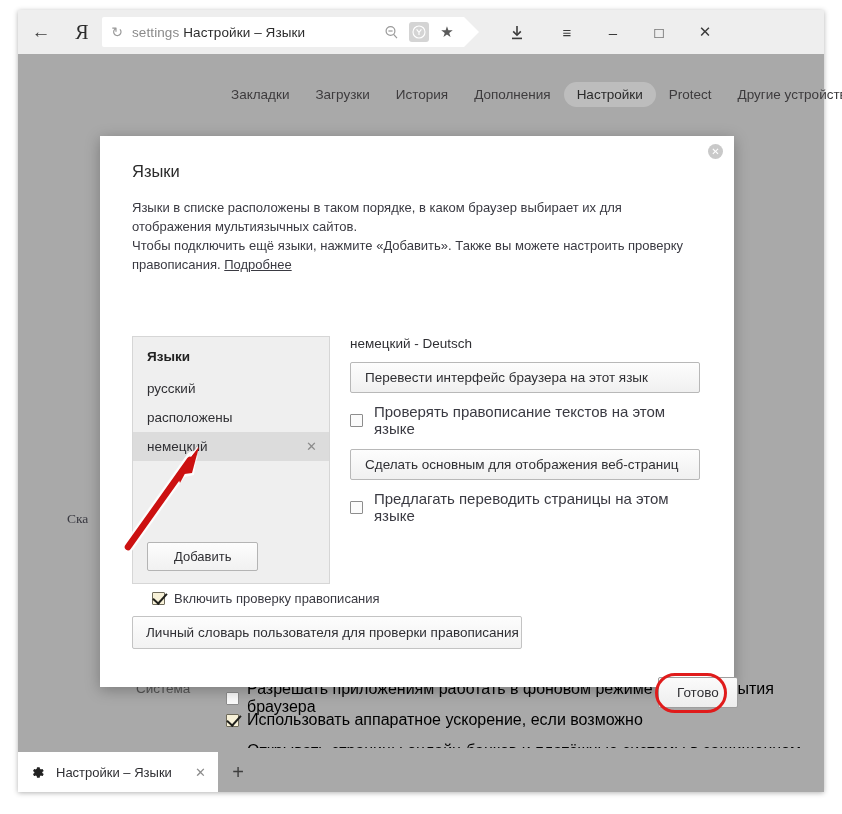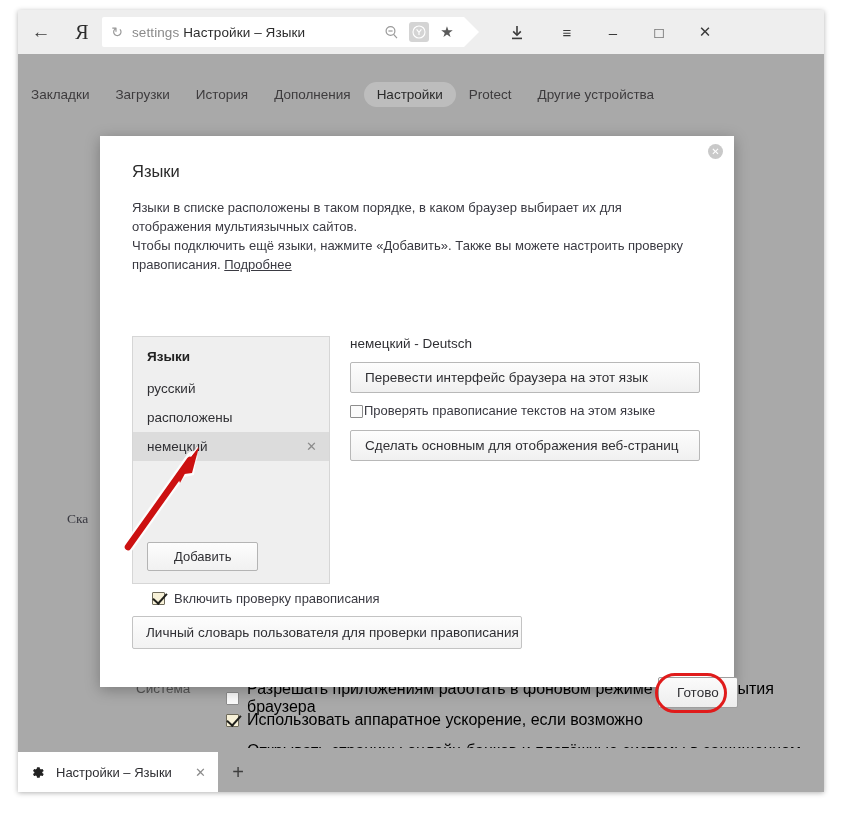--- a/index.html
+++ b/index.html
@@ -97,20 +97,21 @@
     position: absolute; left: 0; top: 44px;
     width: 806px; height: 694px;
     background: #a9a9a9;
   }
 
   
   .nav {
     position: absolute; left: 0; top: 28px;
     width: 663px;
     display: flex; align-items: center;
+    padding-left: 200px;
     gap: 0px;
   }
   .nav-item {
     font-size: 13.5px; color: #3d3b3d;
     padding: 5px 13px;
     white-space: nowrap;
   }
   .nav-item.active {
     background: #bdbdbd;
     border-radius: 13px;
@@ -214,23 +215,23 @@
     padding: 7px 0 7px 14px;
     text-align: left;
     font-size: 13.5px; color: #2f2f33;
     background: linear-gradient(#fdfdfd,#f0f0f0);
     border: 1px solid #b8b8b8;
     border-radius: 2px;
     margin-bottom: 10px;
   }
   .detail-btn.wide { width: 100%; }
   .detail-cb {
-    display: flex; align-items: flex-end; gap: 1px;
+    display: flex; align-items: center; gap: 11px;
     margin-bottom: 12px;
-    font-size: 13px; color: #3a3a42;
+    font-size: 15px; color: #3a3a42;
   }
 
   
   .spell-row {
     position: absolute; left: 32px; top: 455px;
     display: flex; align-items: center; gap: 9px;
     font-size: 13px; color: #3a3a42; padding-left: 20px;
   }
   .dict-btn {
     position: absolute; left: 32px; top: 480px;
@@ -455,20 +456,24 @@
 
           <button class="detail-btn">Перевести интерфейс браузера на этот язык</button>
 
           <div class="detail-cb">
             <span class="cb"></span>
             <span>Проверять правописание текстов на этом языке</span>
           </div>
 
           <button class="detail-btn wide">Сделать основным для отображения веб-страниц</button>
 
+          <div class="detail-cb">
+            <span class="cb"></span>
+            <span>Предлагать переводить страницы на этом языке</span>
+          </div>
         </div>
 
         <div class="spell-row">
           <span class="cb checked"></span>
           <span>Включить проверку правописания</span>
         </div>
 
         <button class="dict-btn">Личный словарь пользователя для проверки правописания</button>
 
         <button class="done-btn">Готово</button>

